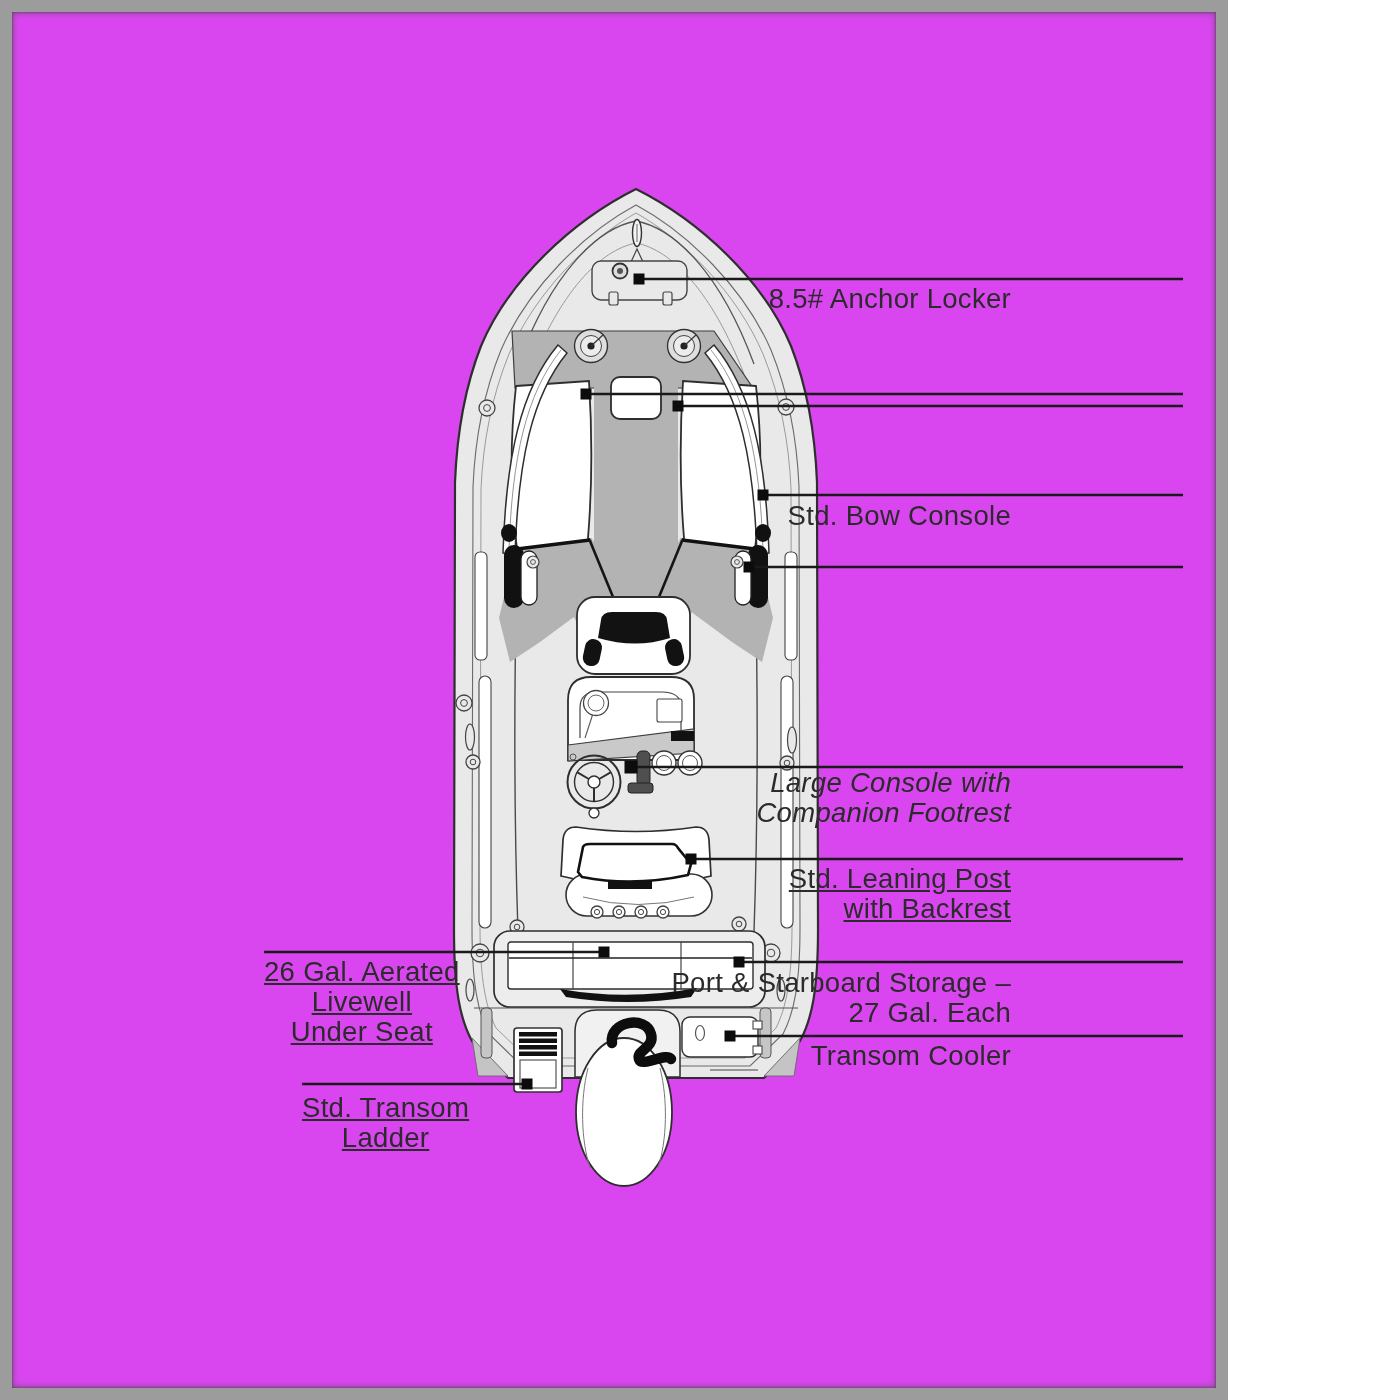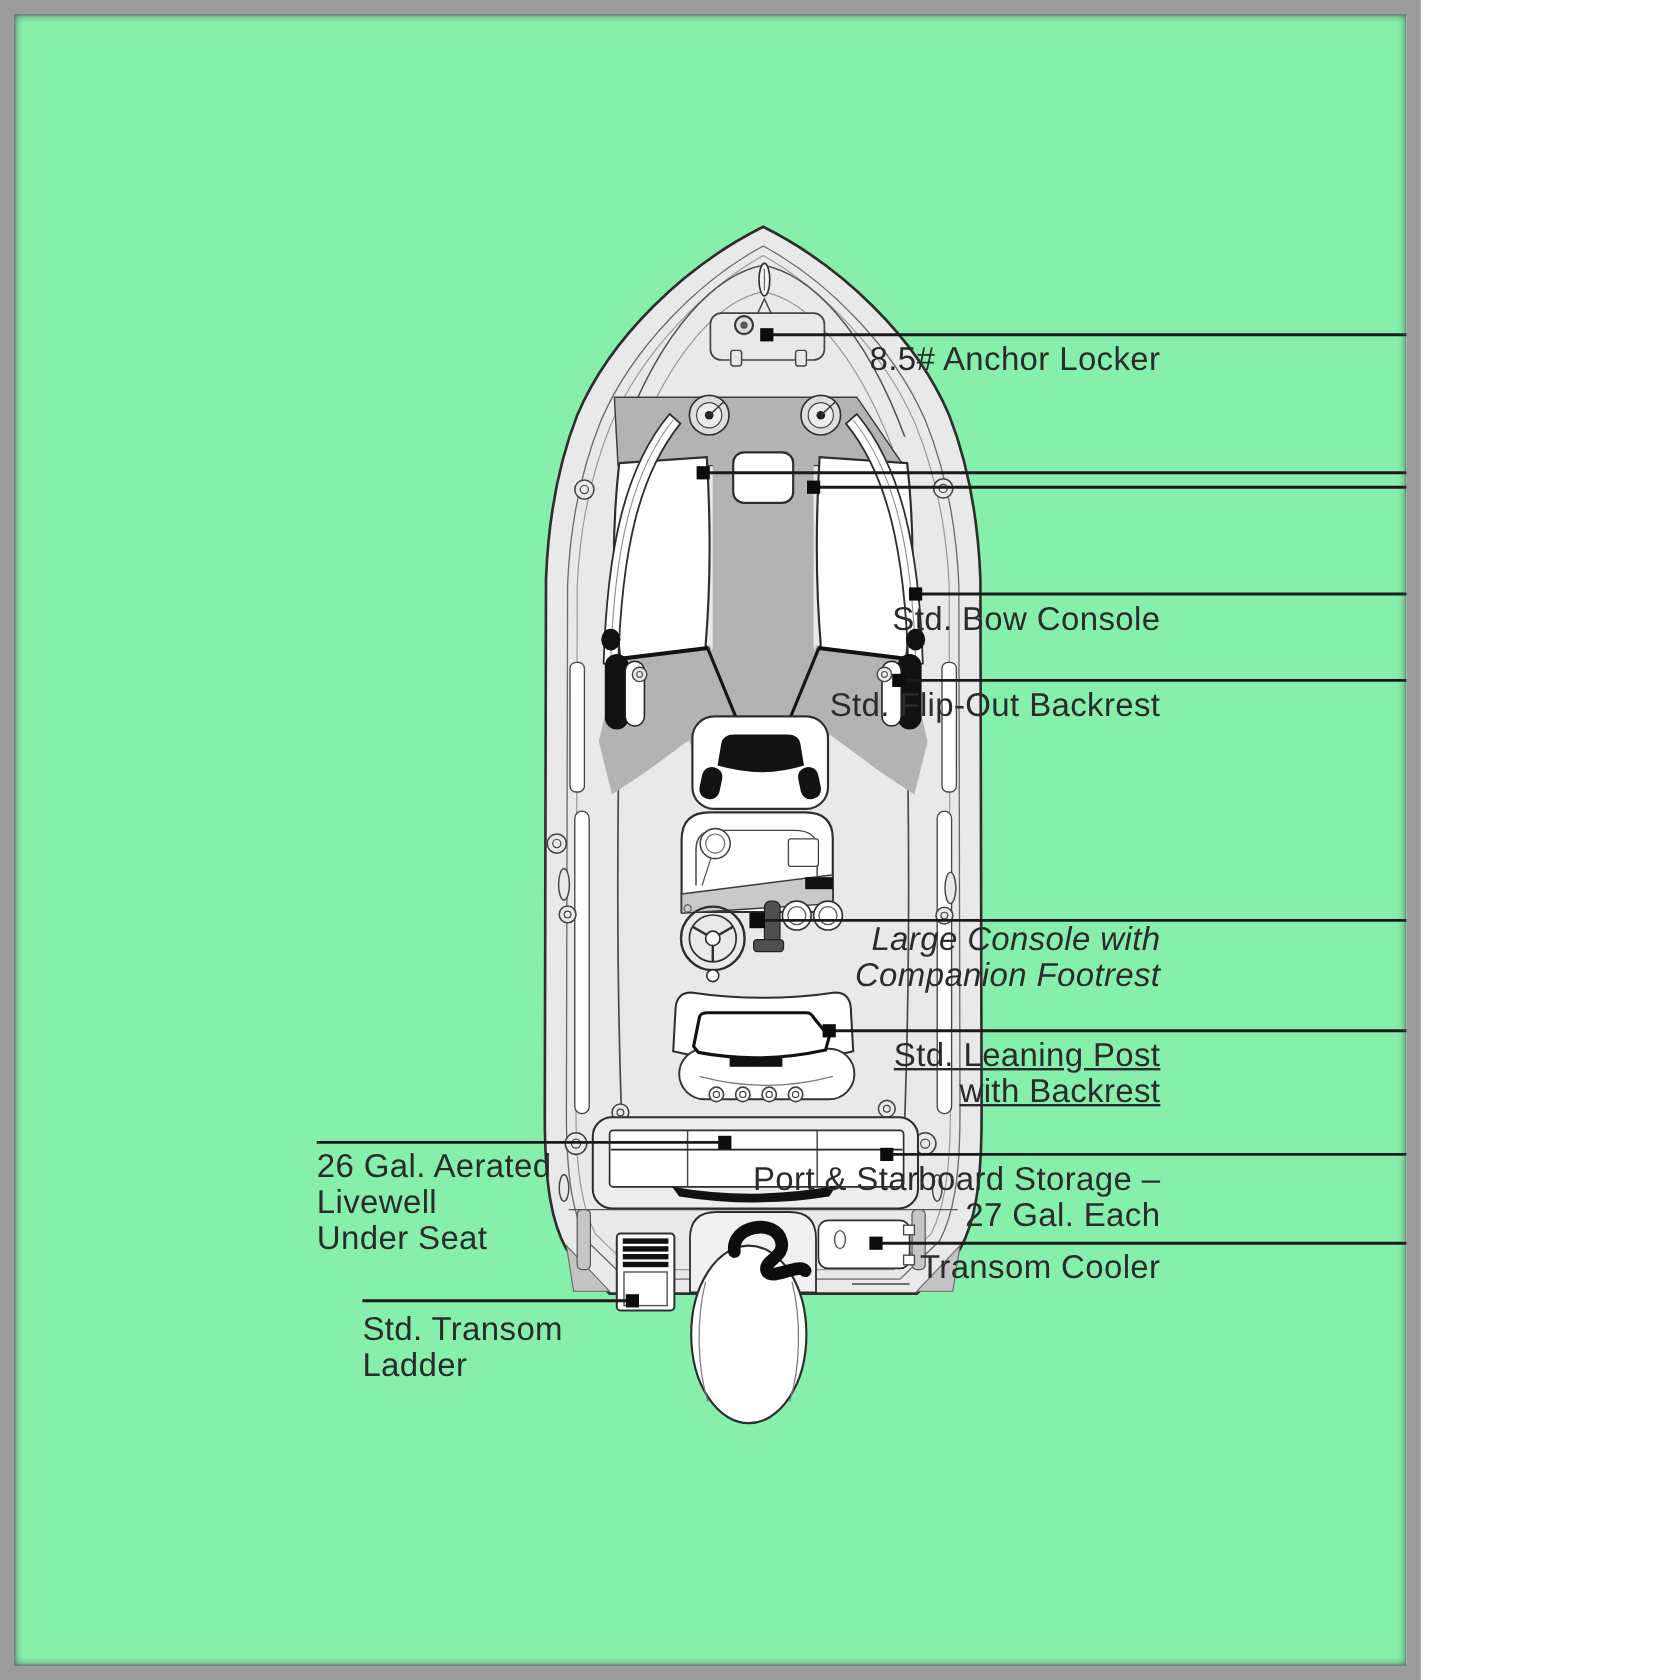--- a/index.html
+++ b/index.html
@@ -1,33 +1,33 @@
 <!DOCTYPE html>
 <html><head>
 <meta charset="utf-8">
 <style>
   html,body{margin:0;padding:0;background:#fff;}
   .stage{
-    position:relative;width:1184px;height:1400px;background:#86efac;
-    overflow:hidden;font-family:"Liberation Sans", sans-serif;
+    position:relative;width:1184px;height:1400px;background:#d946ef;
+    overflow:hidden;font-family:"Liberation Sans", sans-serif;padding-left:44px;
   }
   .frame{
     position:absolute;inset:0;pointer-events:none;
     border:12px solid #9c9c9c;
     box-shadow:inset 0 0 7px rgba(80,80,80,.85), inset 0 0 2px rgba(40,40,40,.9);
     z-index:30;
   }
   svg.diagram{position:absolute;left:0;top:0;z-index:5;}
   .callout-label{
     position:absolute;z-index:20;
     color:#2b2b2b;font-size:27.5px;line-height:30px;
     letter-spacing:.3px;white-space:pre-line;font-weight:400;
   }
   .callout-label.r{right:217px;text-align:right;}
-  .callout-label.l{text-align:left;}
+  .callout-label.l{text-align:center;text-decoration:underline;}
   .lbl-anchor{top:284px;}
   .lbl-bowboxes{top:411px;}
   .lbl-bolsters{top:501px;}
   .lbl-backrest{top:573px;}
   .lbl-console{top:768px;font-style:italic;}
   .lbl-leaning{top:864px;text-decoration:underline;}
   .lbl-storage{top:968px;}
   .lbl-cooler{top:1041px;}
   .lbl-livewell{left:264px;top:957px;}
   .lbl-ladder{left:302px;top:1093px;}
@@ -261,21 +261,20 @@
       <rect x="685.5" y="853.5" width="11" height="11"></rect>
       <rect x="598.5" y="946.5" width="11" height="11"></rect>
       <rect x="733.5" y="956.5" width="11" height="11"></rect>
       <rect x="724.5" y="1030.5" width="11" height="11"></rect>
       <rect x="521.5" y="1078.5" width="11" height="11"></rect>
     </g>
   </svg>
 
   <div class="callout-label r lbl-anchor">8.5# Anchor Locker</div>
   <div class="callout-label r lbl-bolsters">Std. Bow Console</div>
-  <div class="callout-label r lbl-backrest">Std. Flip-Out Backrest</div>
   <div class="callout-label r lbl-console">Large Console with
 Companion Footrest</div>
   <div class="callout-label r lbl-leaning">Std. Leaning Post
 with Backrest</div>
   <div class="callout-label r lbl-storage">Port &amp; Starboard Storage –
 27 Gal. Each</div>
   <div class="callout-label r lbl-cooler">Transom Cooler</div>
   <div class="callout-label l lbl-livewell">26 Gal. Aerated
 Livewell
 Under Seat</div>

